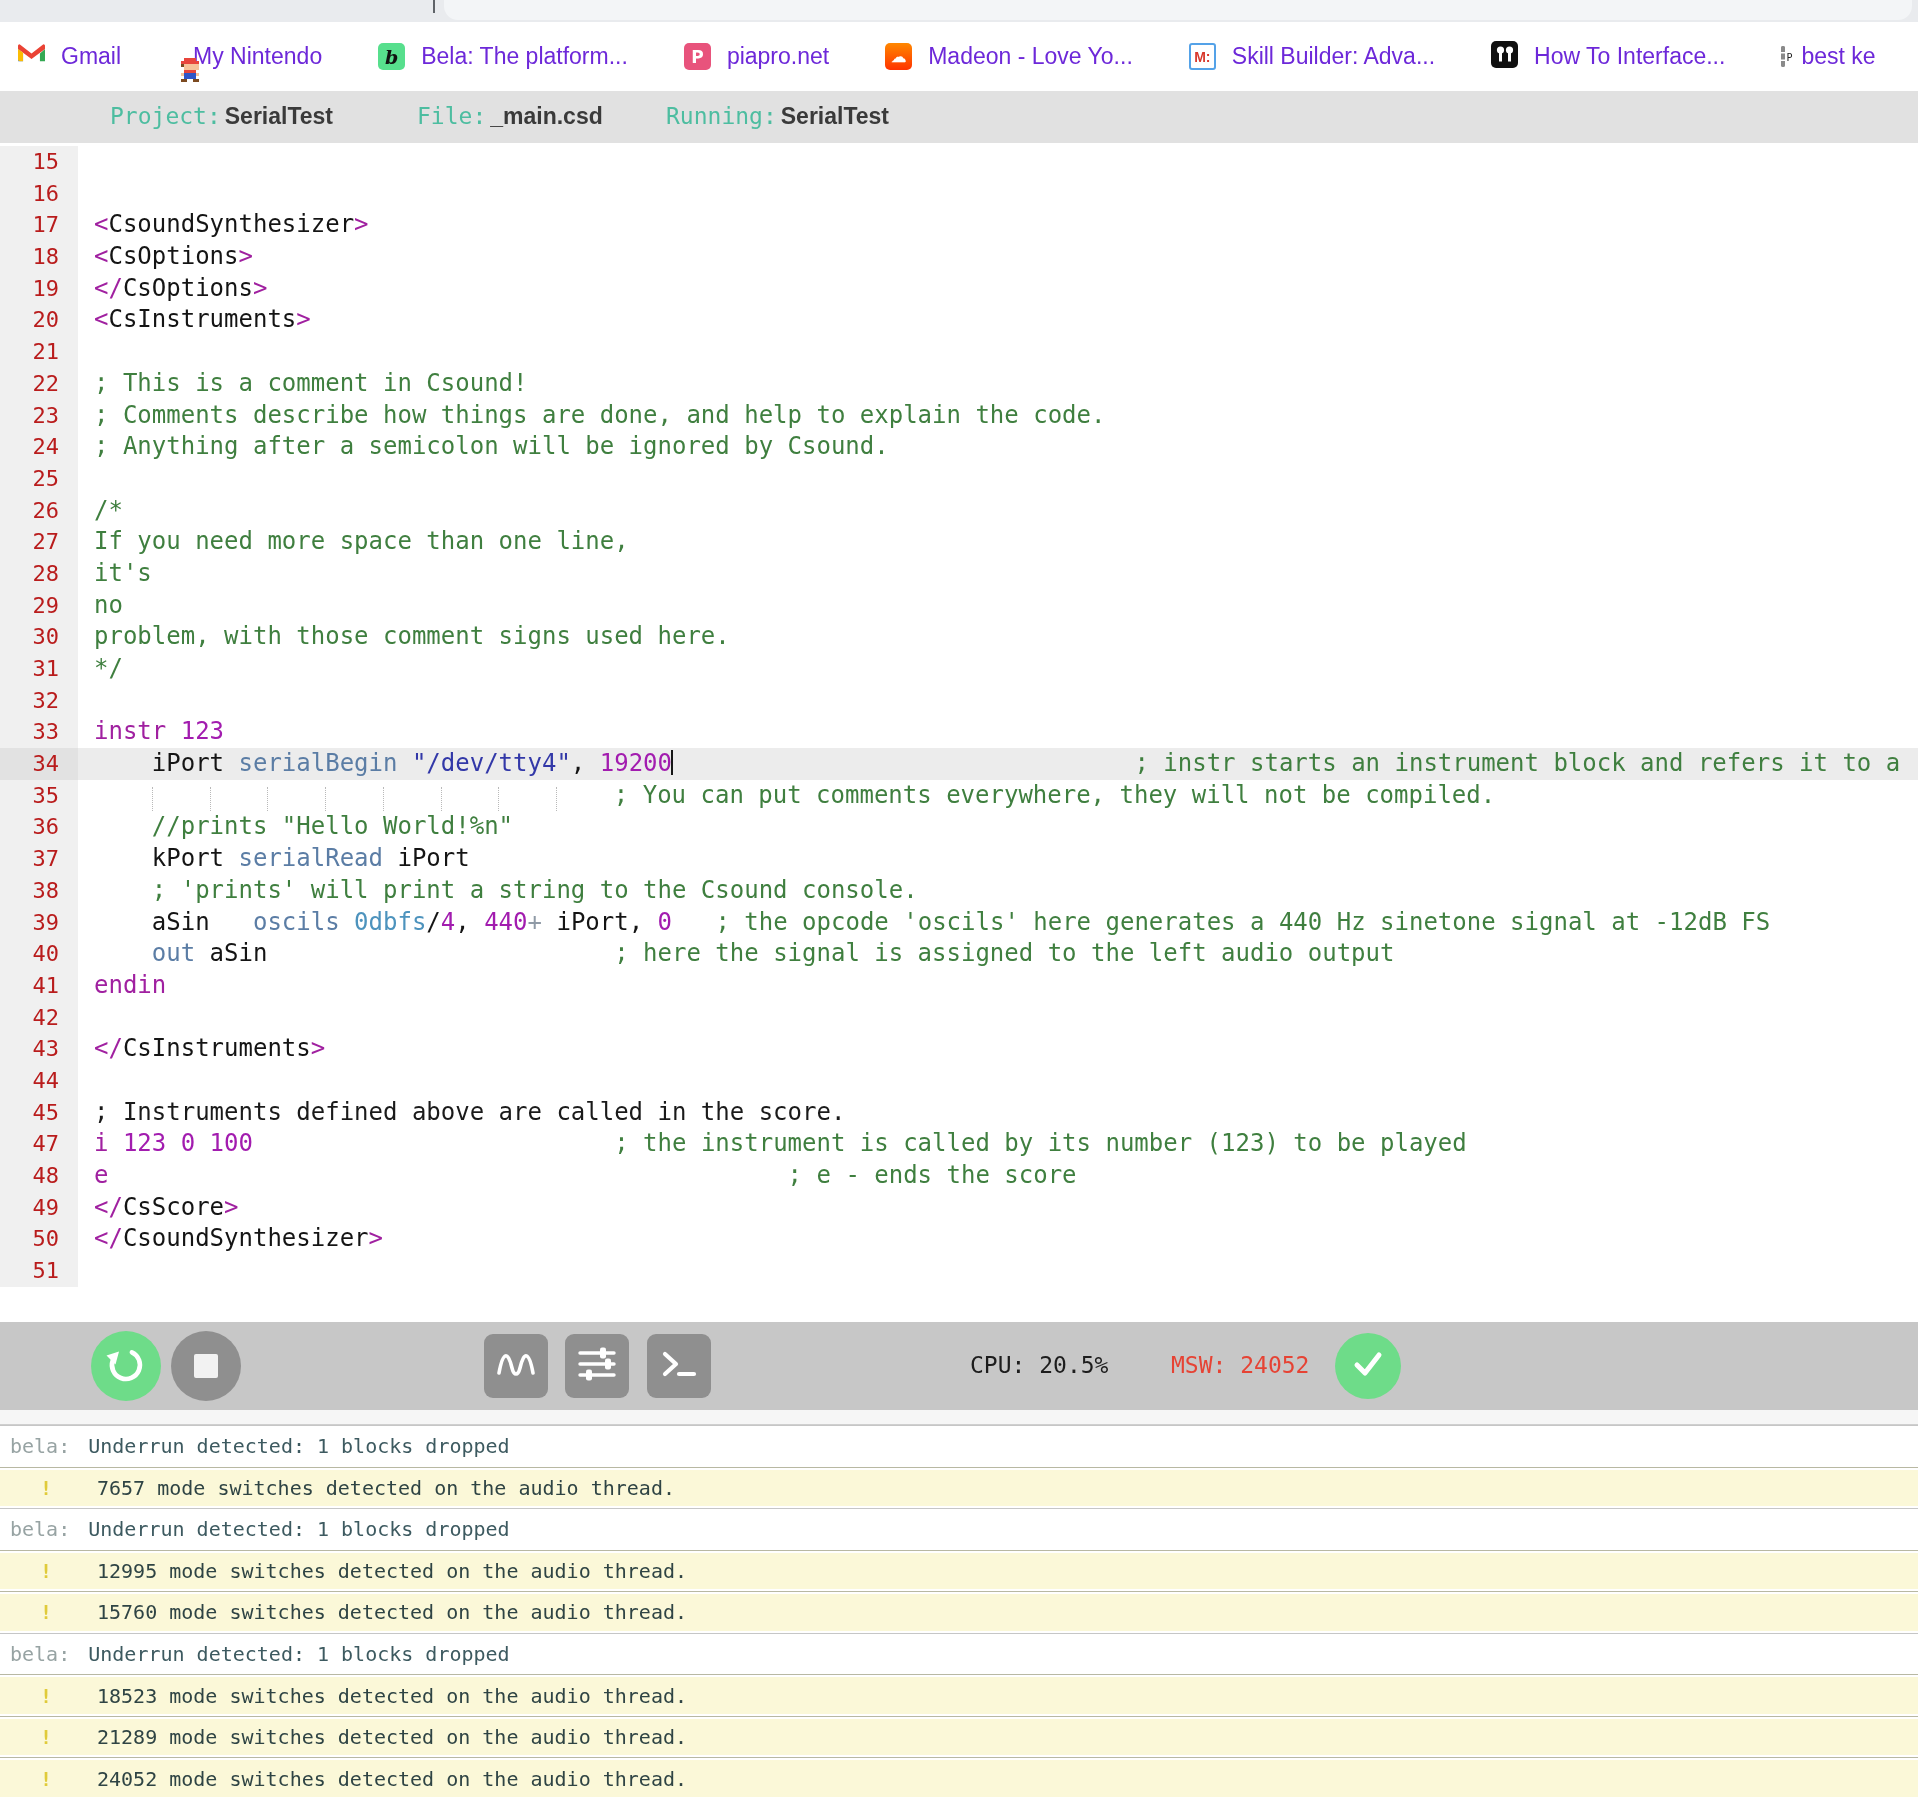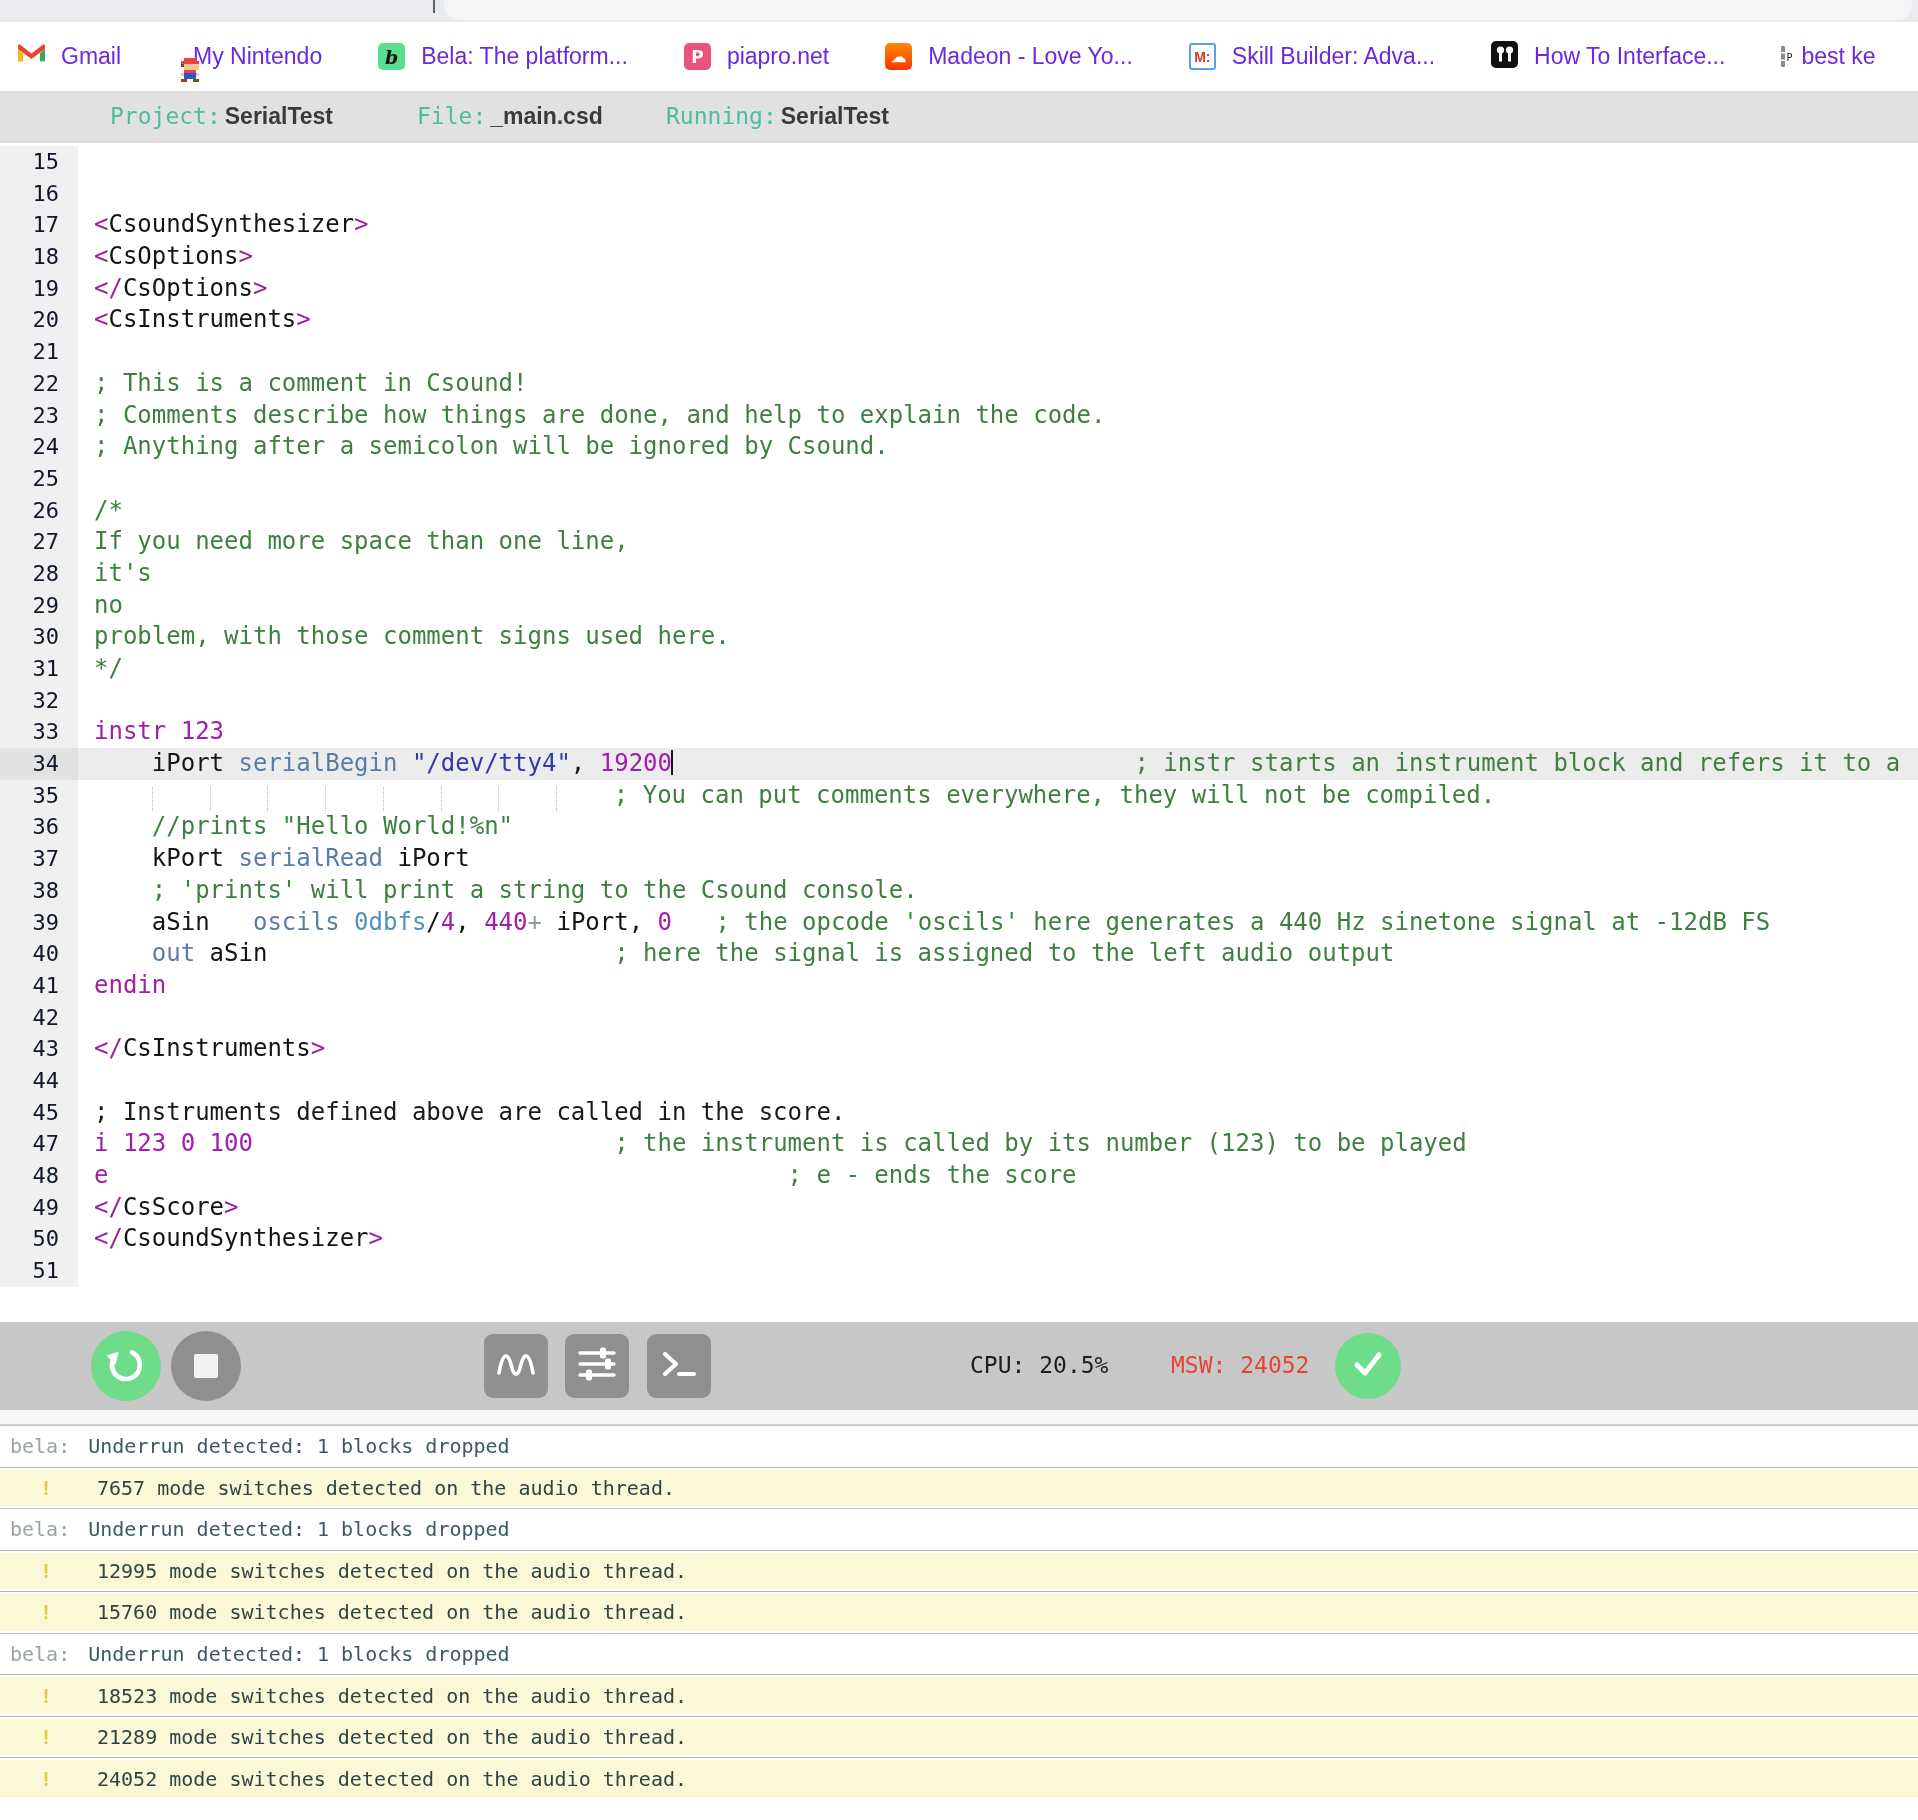--- a/index.html
+++ b/index.html
@@ -46,21 +46,21 @@
   .idegroup{position:absolute;top:12px;white-space:nowrap;}
   .idegroup .lbl{font-family:"DejaVu Sans Mono",monospace;color:#4dbda0;}
   .idegroup .val{font-family:"Liberation Sans",sans-serif;color:#3a3a3a;margin-left:4px;font-weight:bold;}
   .g-project{left:110px;} .g-file{left:417px;} .g-running{left:666px;}
 
   
   .editor{position:relative;height:1179px;background:#ffffff;overflow:hidden;
           font-family:"DejaVu Sans Mono",monospace;font-size:24px;line-height:31.7px;
           padding-top:3px;box-sizing:border-box;cursor:text;}
   .cl{display:flex;height:31.7px;white-space:pre;}
-  .ln-cell{flex:0 0 78px;background:#f0f0f0;color:#0f172a;text-align:right;
+  .ln-cell{flex:0 0 78px;background:#f0f0f0;color:#b91c1c;text-align:right;
            padding-right:19px;box-sizing:border-box;font-size:22px;}
   .lt{flex:1;padding-left:16px;color:#141414;}
   .cl.active{background:#ececec;}
   .cl.active .ln-cell{background:#e2e2e2;}
   .s-kw,.s-pun{color:#a020a0;}
   .s-num{color:#a21caf;margin-top:24px;}
   .s-str{color:#3238a8;}
   .s-op{color:#5b7da5;}
   .s-glob{color:#4d93bd;}
   .s-cmt{color:#3f7f3f;}

